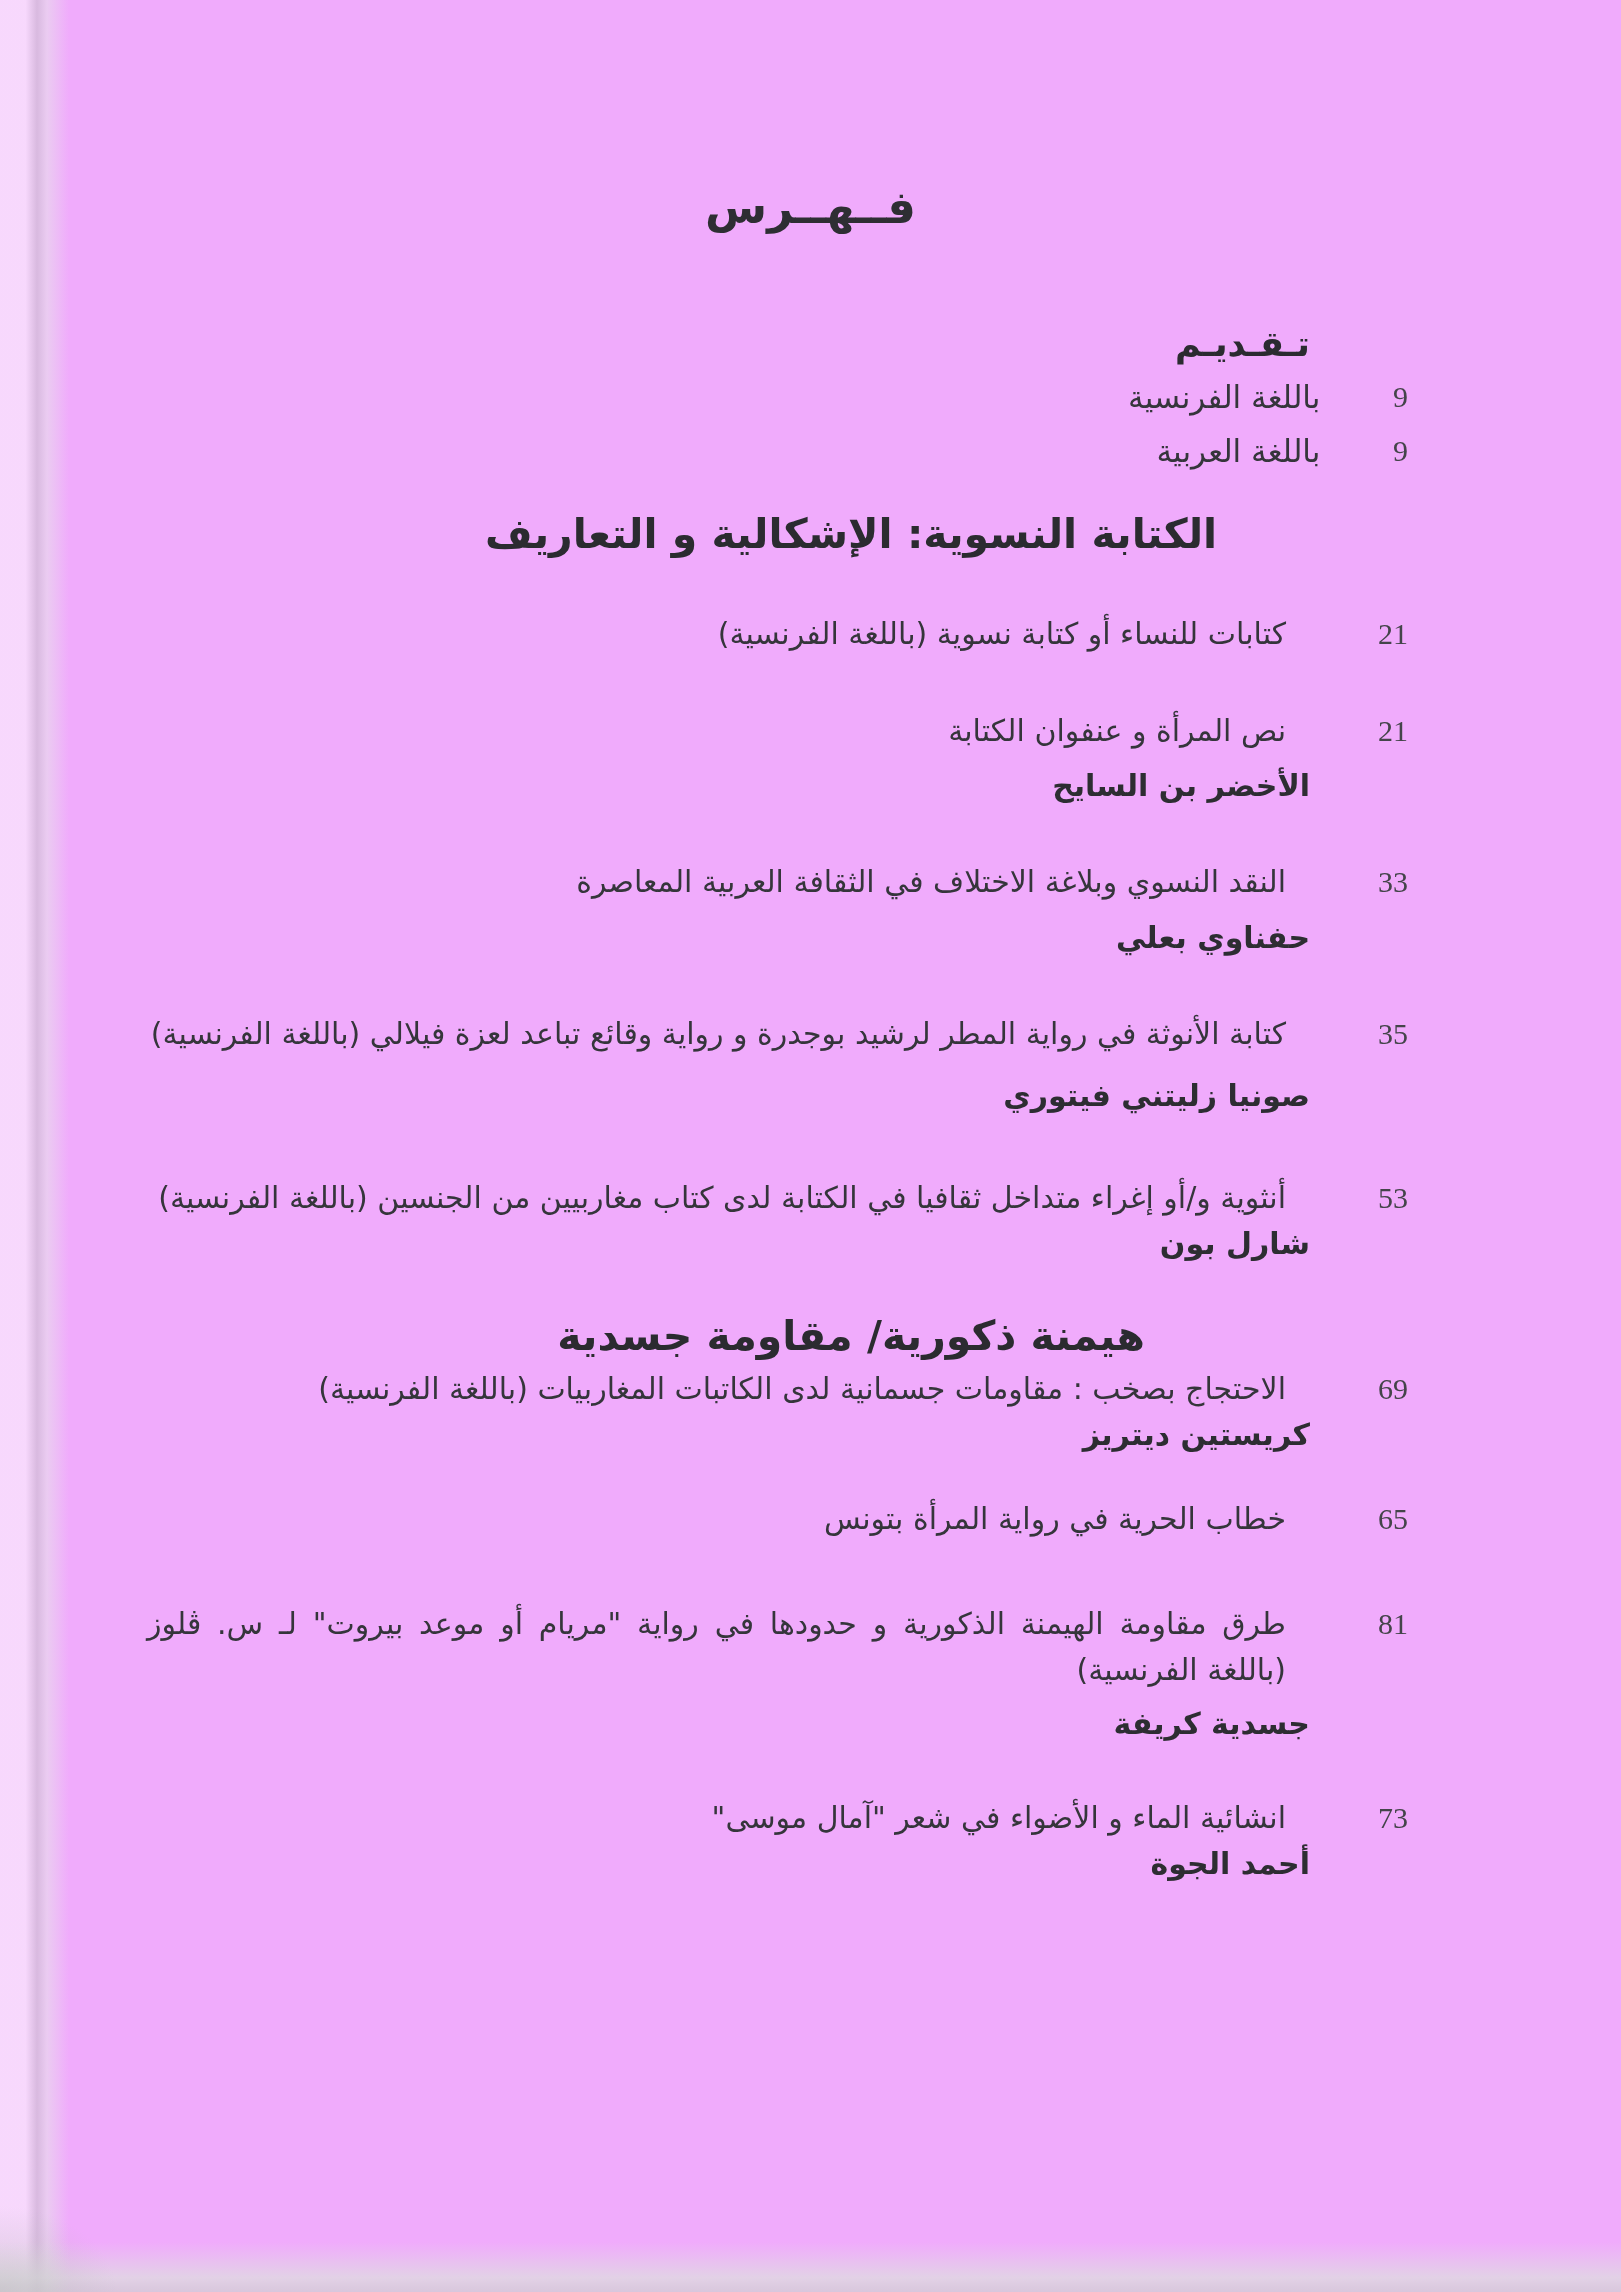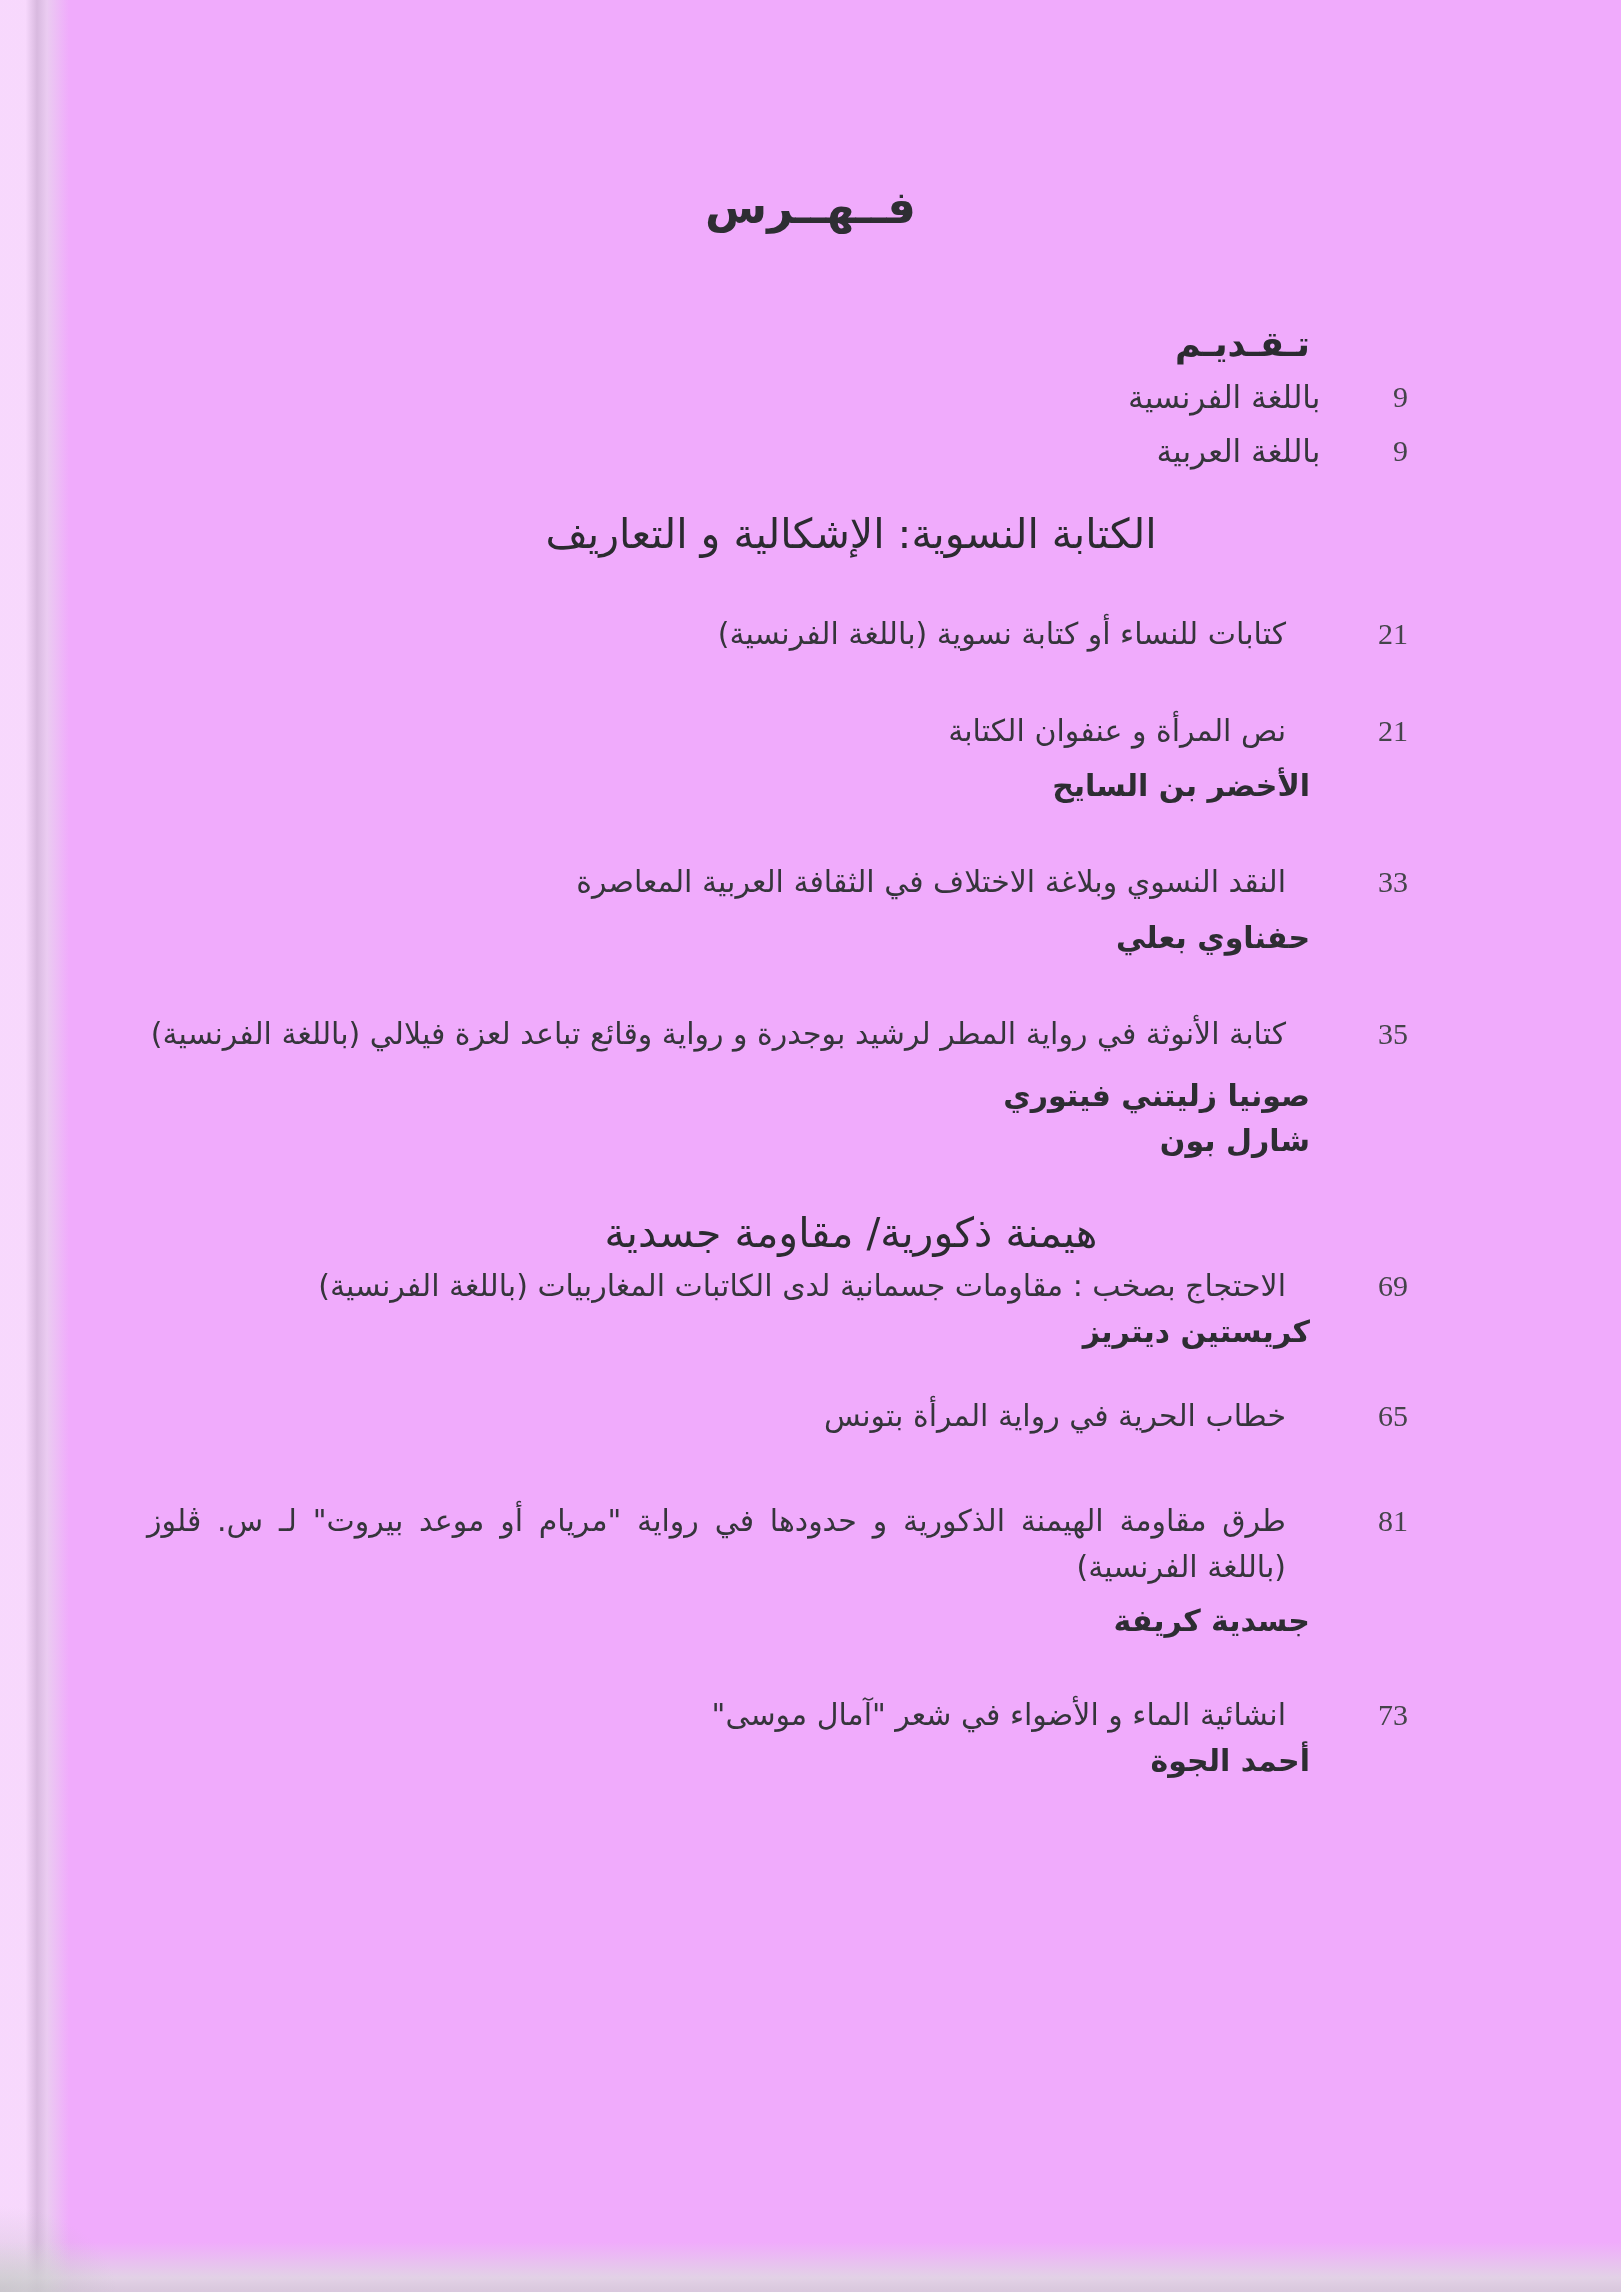--- a/index.html
+++ b/index.html
@@ -43,21 +43,21 @@
   }
   .group-heading{
     direction:rtl;text-align:right;
     padding-right:98px;
     font-size:35px;font-weight:bold;line-height:47px;
     color:#2b2b30;
   }
   .section-heading{
     direction:rtl;text-align:center;
     padding-left:147px; 
-    font-size:41px;font-weight:normal;line-height:59px;
+    font-size:41px;font-weight:bold;line-height:59px;
     color:#2b2b30;
   }
   .toc-row{display:flex;align-items:flex-start;gap:24px;}
   .row-text{
     flex:1 1 auto;
     direction:rtl;
     text-align:justify;text-align-last:right;
     font-size:30px;line-height:46px;
     color:#35353b;
   }
@@ -119,20 +119,24 @@
       <div class="row-num">33</div>
     </div>
     <div class="author-row" style="margin-top:9.8px">حفناوي بعلي</div>
 
     <div class="toc-row" style="margin-top:51px">
       <div class="row-text">كتابة الأنوثة في رواية المطر لرشيد بوجدرة و رواية وقائع تباعد لعزة فيلالي (باللغة الفرنسية)</div>
       <div class="row-num">35</div>
     </div>
     <div class="author-row" style="margin-top:15.7px">صونيا زليتني فيتوري</div>
 
+    <div class="toc-row" style="margin-top:57px">
+      <div class="row-text">أنثوية و/أو إغراء متداخل ثقافيا في الكتابة لدى كتاب مغاربيين من الجنسين (باللغة الفرنسية)</div>
+      <div class="row-num">53</div>
+    </div>
     <div class="author-row">شارل بون</div>
 
     <div class="section-heading" style="margin-top:41px">هيمنة ذكورية/ مقاومة جسدية</div>
 
     <div class="toc-row" style="">
       <div class="row-text">الاحتجاج بصخب : مقاومات جسمانية لدى الكاتبات المغاربيات (باللغة الفرنسية)</div>
       <div class="row-num">69</div>
     </div>
     <div class="author-row">كريستين ديتريز</div>
 

